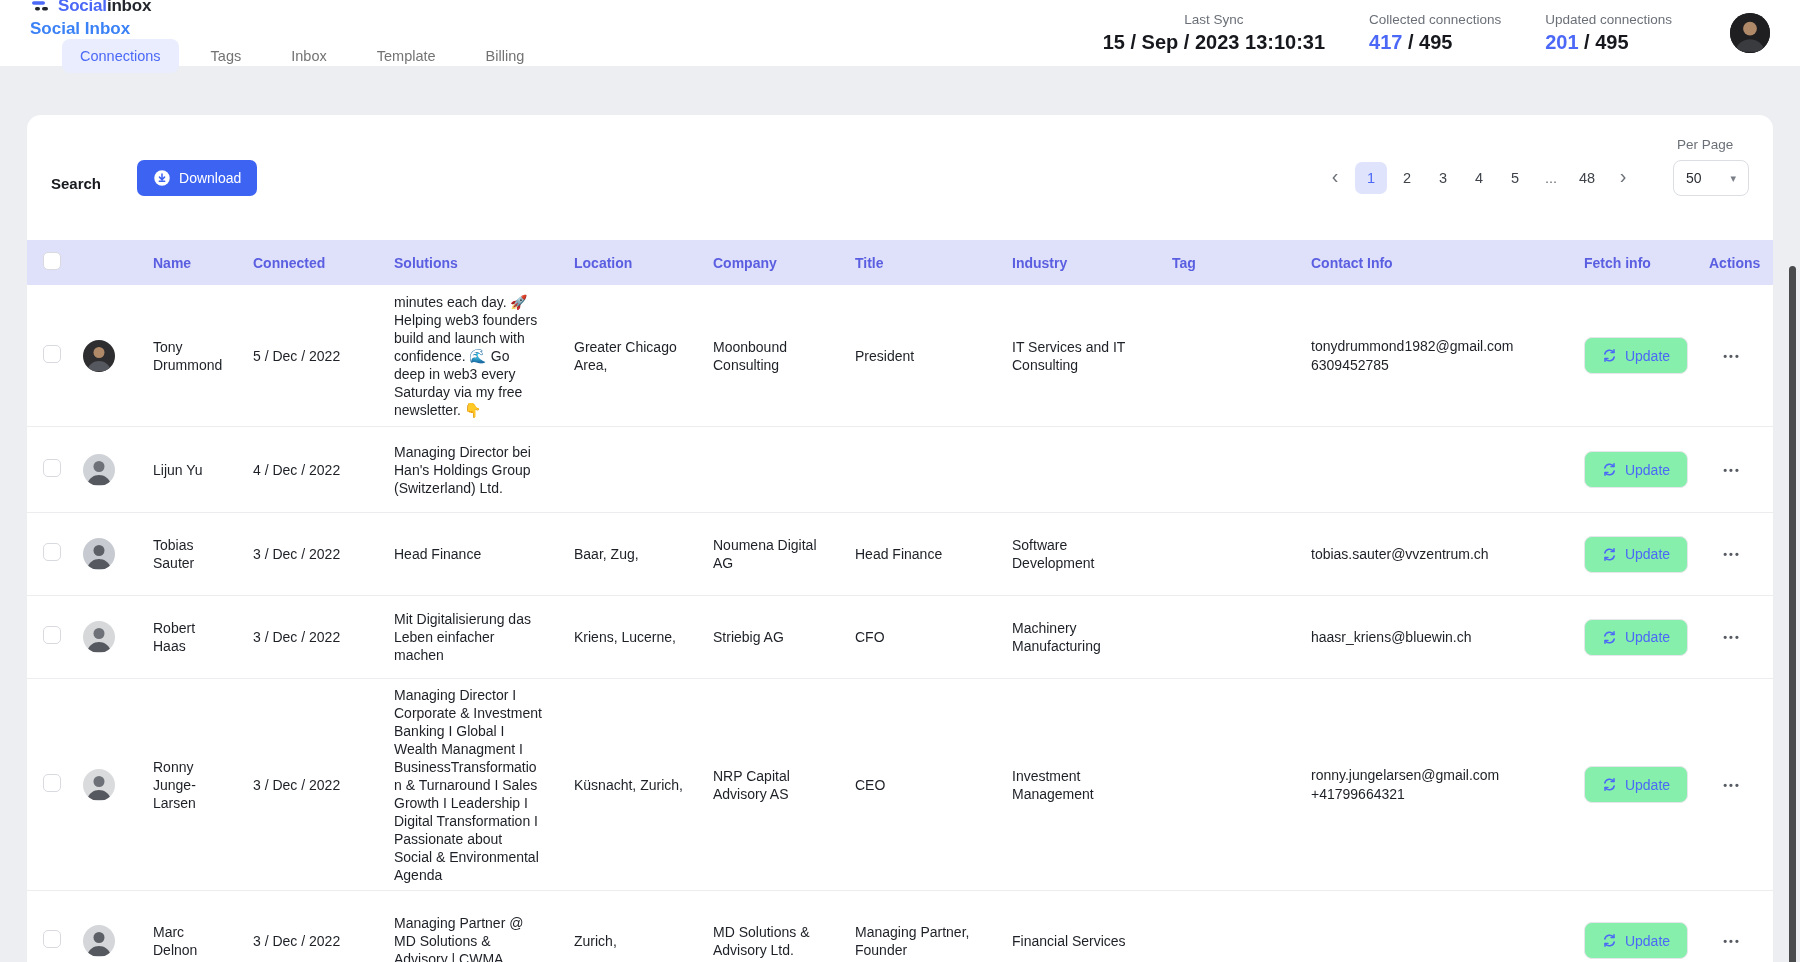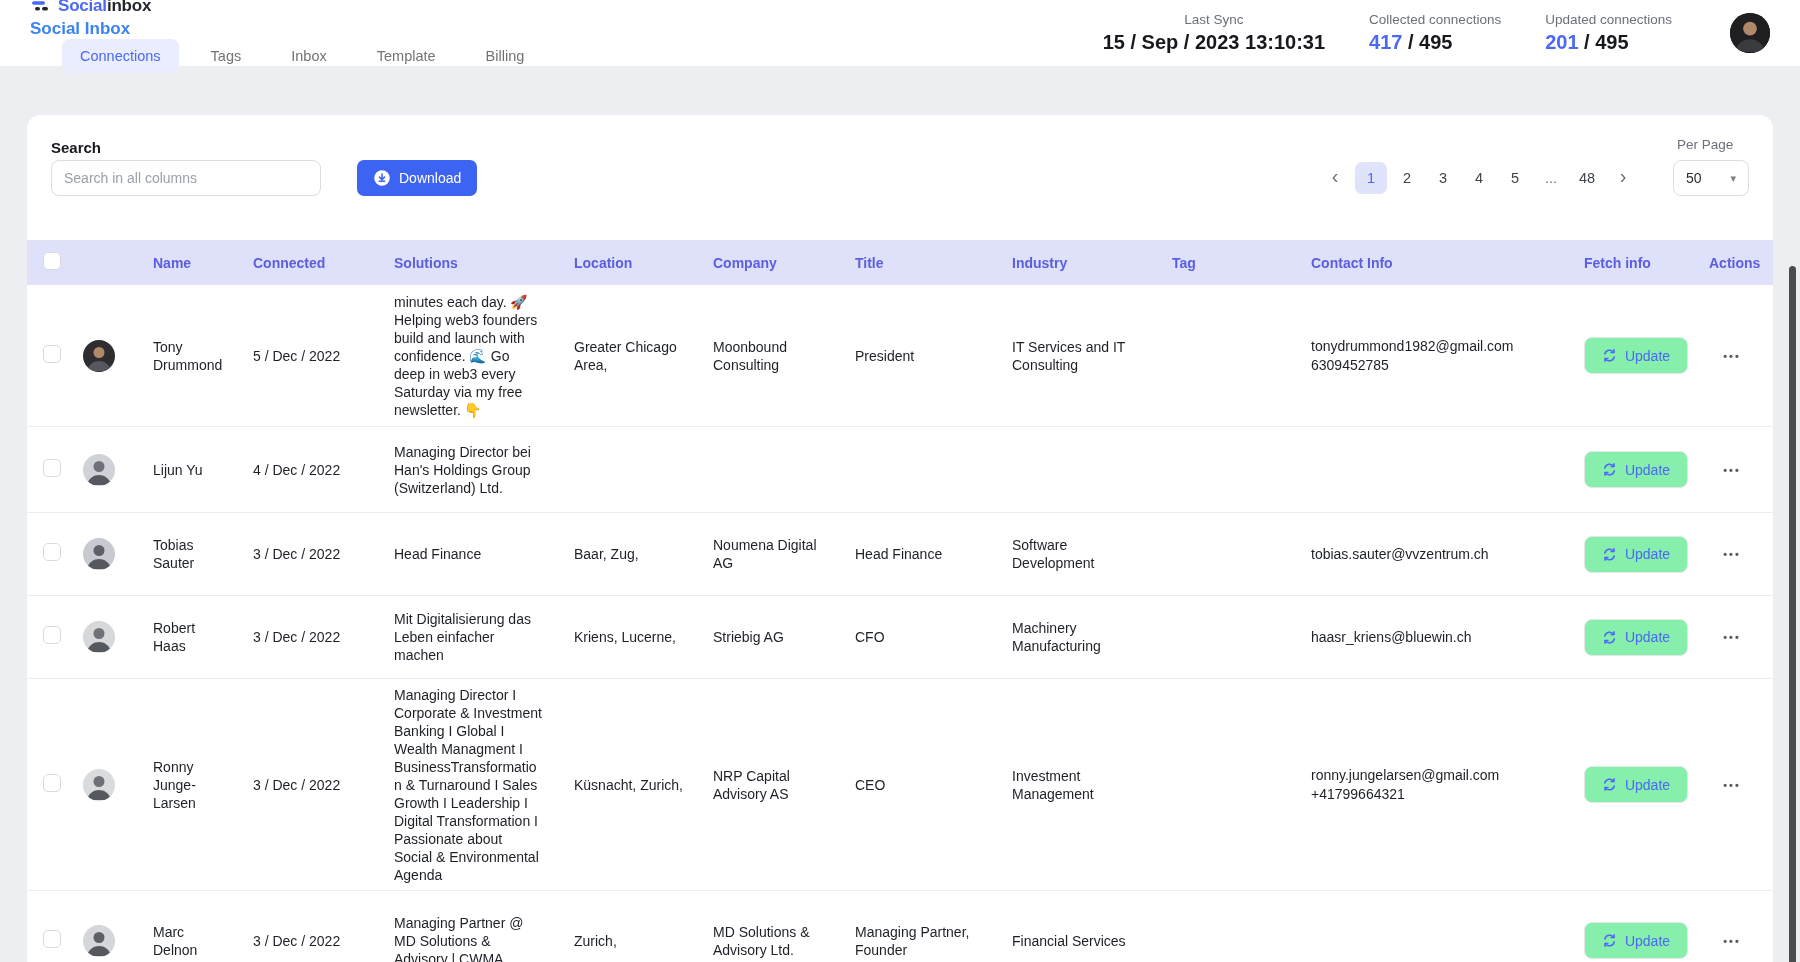--- a/index.html
+++ b/index.html
@@ -119,21 +119,20 @@
   </div>
 </header>
 
 <main class="main">
   <section class="card">
 
     <div class="toolbar">
       <div class="toolbar-left">
         <div class="search-group">
           <label class="search-label">Search</label>
-          <input class="search-input" type="text" placeholder="Search in all columns" style="">
         </div>
         <button class="download-btn">
           <span style="display:flex;">
             <svg width="18" height="18" viewBox="0 0 20 20">
                 <circle cx="10" cy="10" r="8.6" fill="#fff"></circle>
                 <path d="M10 5.6v5.8M7.2 9l2.8 2.9L12.8 9M7 13.6h6" stroke="#3d63f2" stroke-width="1.7" fill="none" stroke-linecap="round" stroke-linejoin="round"></path>
               </svg>
           </span>
           <span>Download</span>
         </button>

